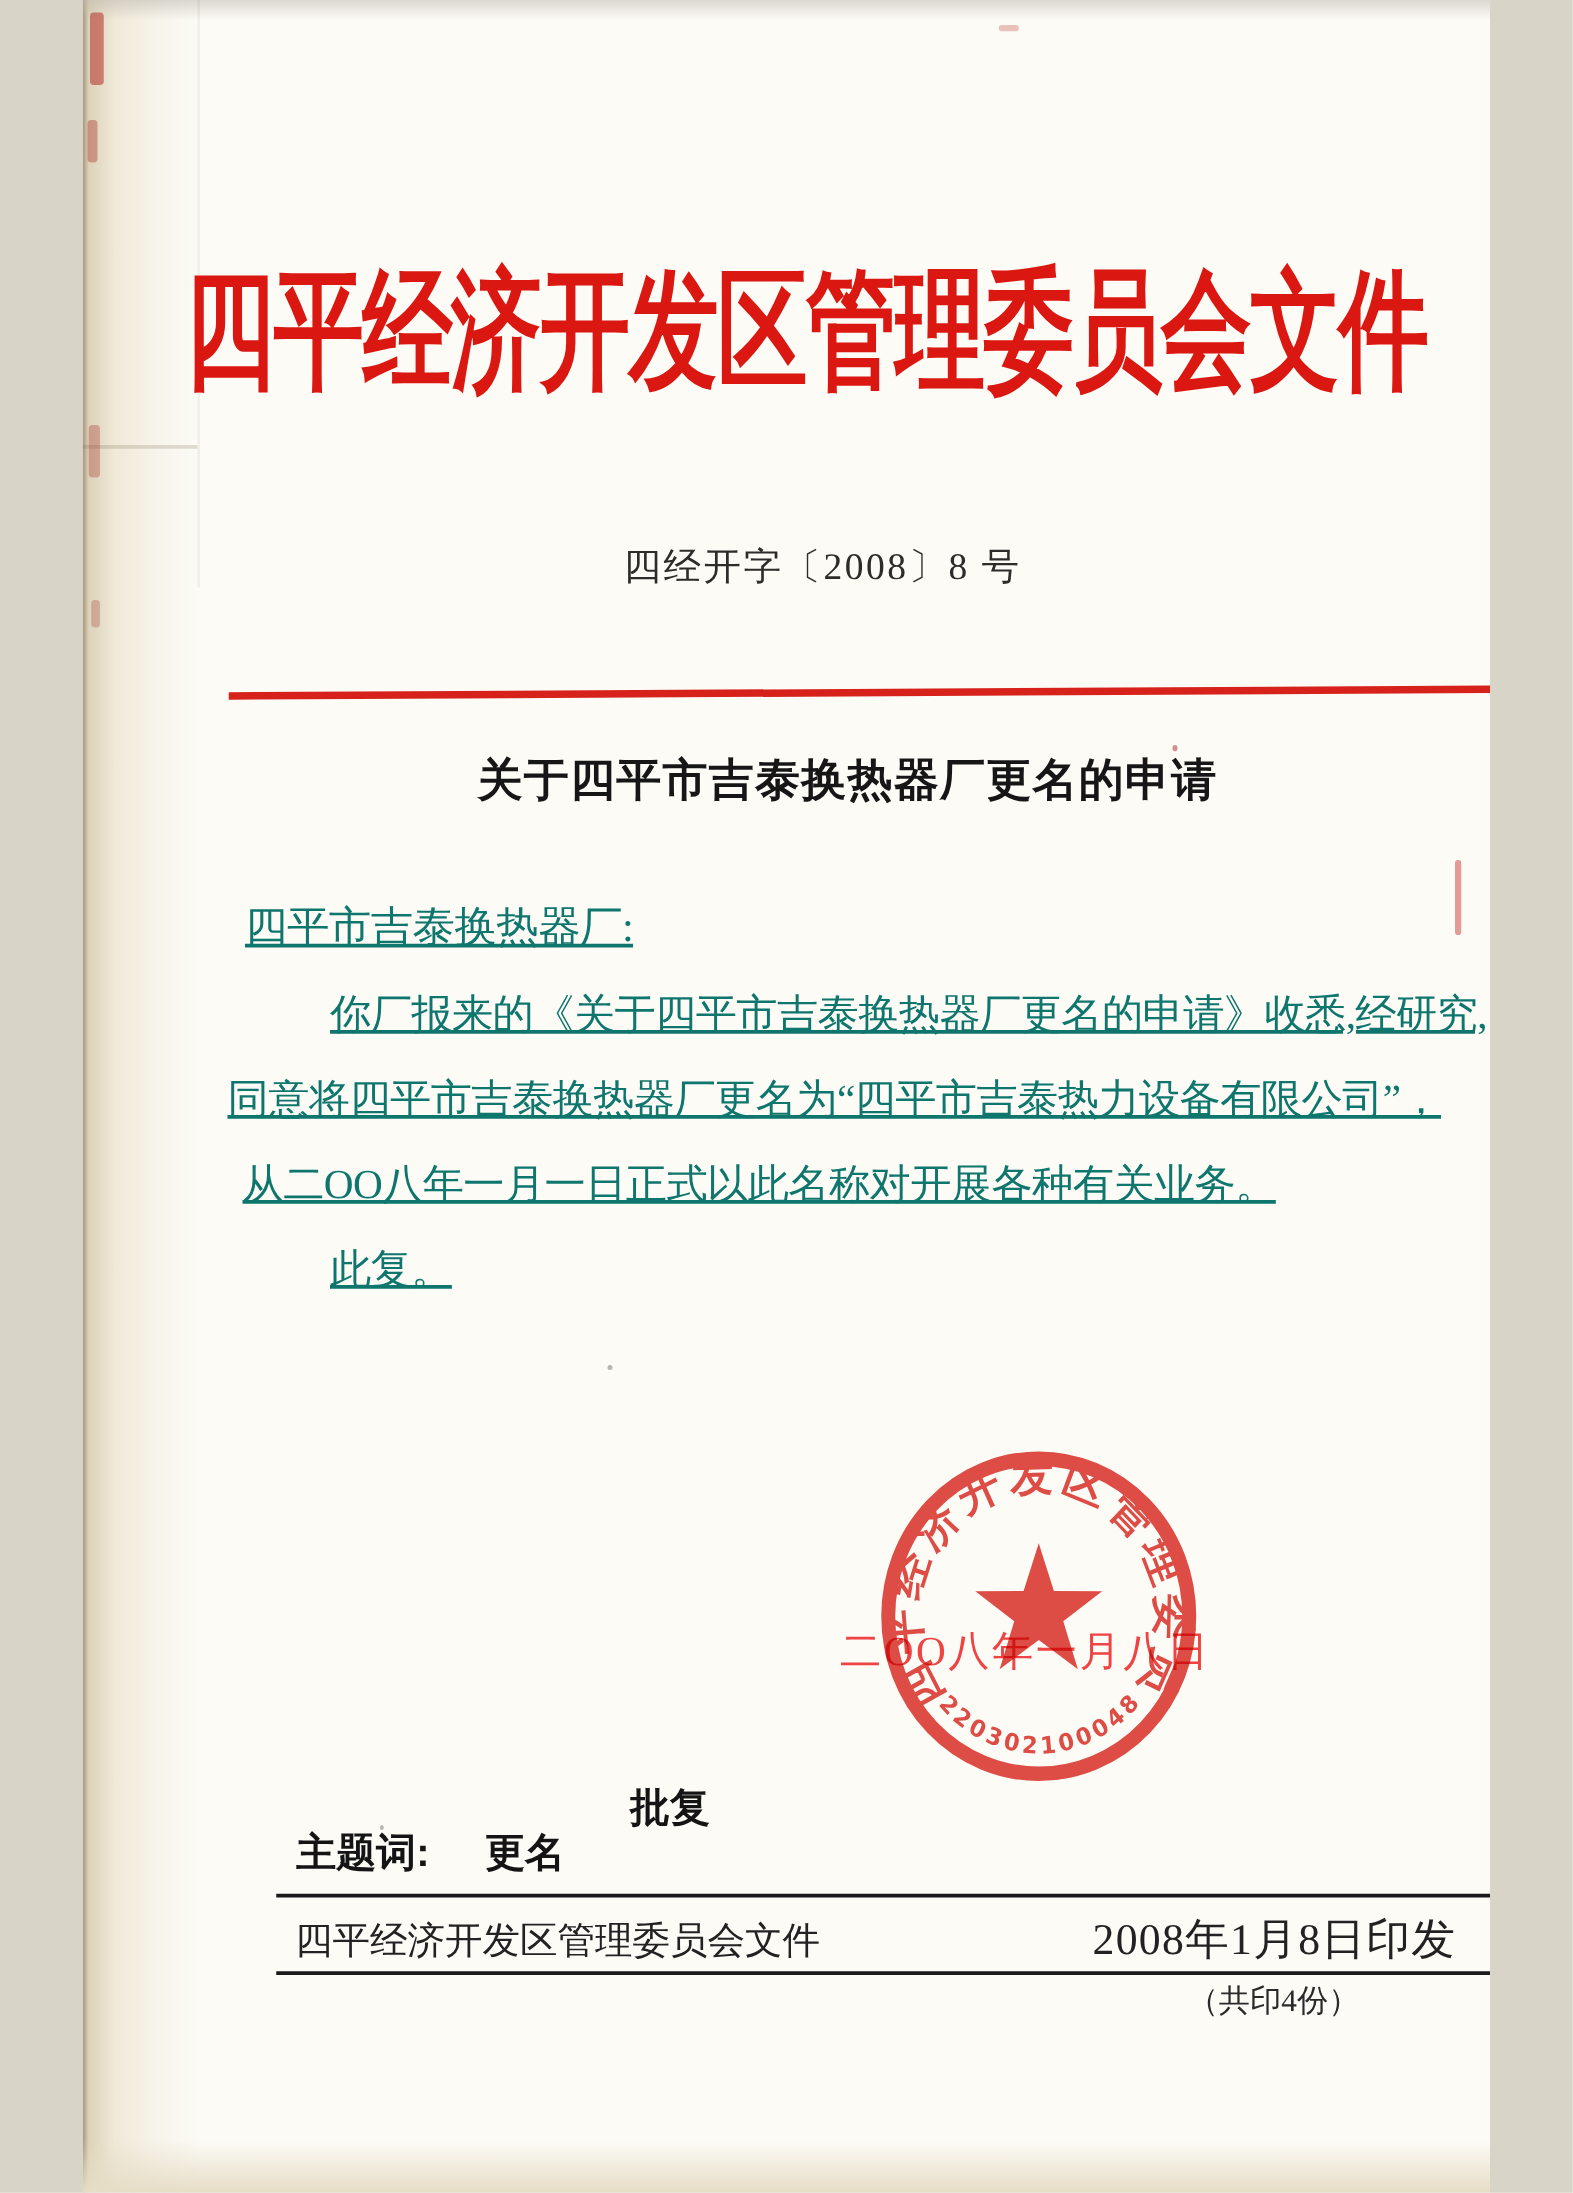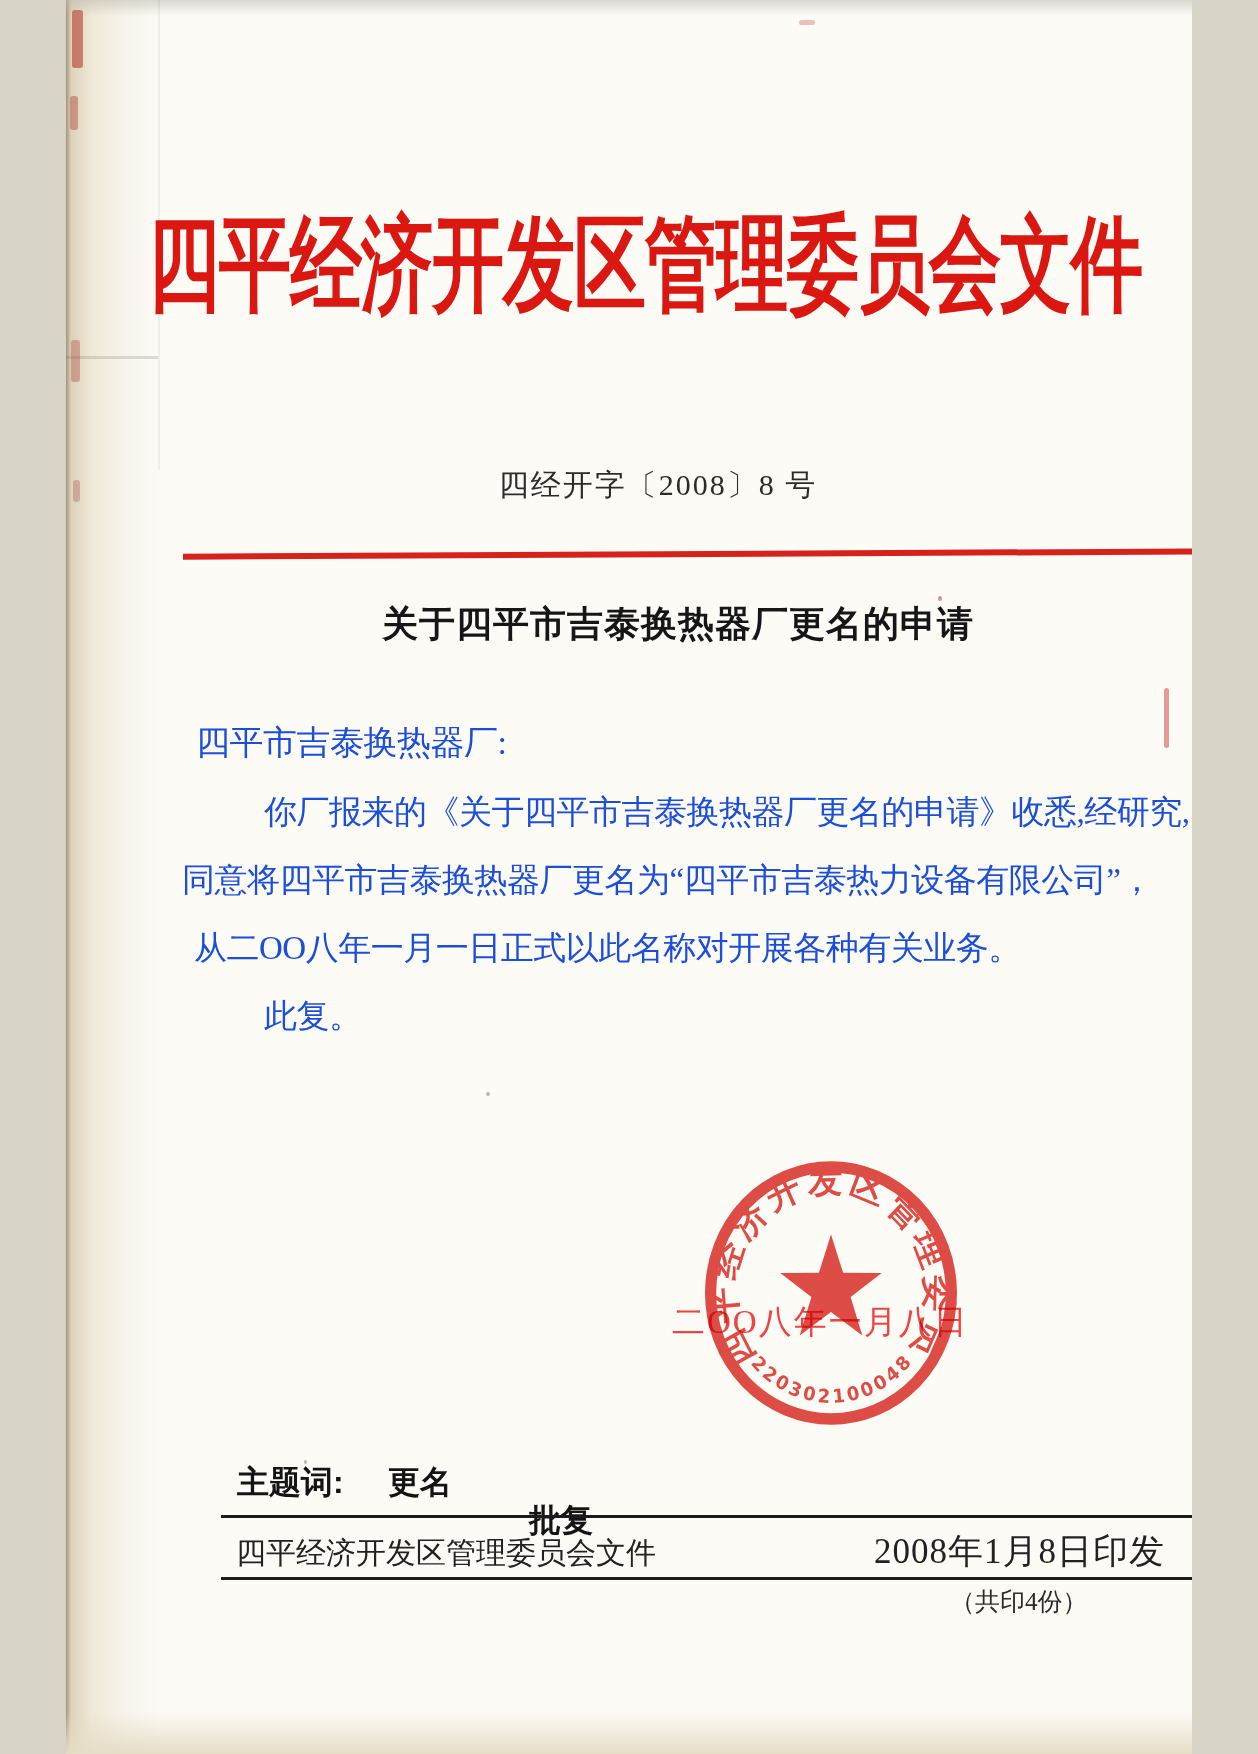--- a/index.html
+++ b/index.html
@@ -18,25 +18,25 @@
   .edge-right{left:1248px;top:0;width:10px;height:1754px;background:linear-gradient(270deg,rgba(190,180,155,.5),rgba(190,180,155,0));}
   .crease-v{left:92px;top:0;width:2px;height:470px;background:rgba(90,80,60,.07);}
   .fold-left{left:0;top:356px;width:92px;height:3px;background:rgba(120,108,84,.22);}
   .mark{border-radius:3px;}
   
   .header-title{
     left:0;top:213px;width:1158px;text-align:center;
     font-weight:700;font-size:72px;letter-spacing:-1px;color:#da1710;
     transform:scaleY(1.45);transform-origin:top center;
   }
-  .doc-number{left:0;top:470px;width:1184px;text-align:center;font-size:30px;color:#2e2c2a;letter-spacing:2px;}
+  .doc-number{left:0;top:439px;width:1184px;text-align:center;font-size:30px;color:#2e2c2a;letter-spacing:2px;}
   .red-rule{left:117px;top:551px;width:1046px;height:6px;background:#d7211b;transform:rotate(-0.3deg);}
   .doc-title{left:0;top:606px;width:1224px;text-align:center;font-size:36px;font-weight:700;
     font-family:"Liberation Sans","DejaVu Sans",sans-serif;color:#161616;letter-spacing:1px;}
-  .body-line{font-size:33px;letter-spacing:-0.5px;color:#1d4ed8;}
+  .body-line{font-size:33px;letter-spacing:-0.5px;color:#0f766e;text-decoration:underline;}
   .salutation{left:130px;top:726px;font-size:34px;}
   .date-line{left:606px;top:1306px;font-size:33px;letter-spacing:2px;color:#ef4444;z-index:1;}
   .seal{left:636px;top:1158px;width:258px;height:270px;z-index:2;mix-blend-mode:multiply;opacity:.88;}
   
   .subject{font-family:"Liberation Sans","DejaVu Sans",sans-serif;font-weight:700;font-size:32px;color:#141414;}
   .black-rule{left:155px;width:977px;height:3px;background:#1b1b1b;}
   .office{left:170px;top:1538px;font-size:30px;color:#222;}
   .print-date{left:808px;top:1534px;font-size:35px;color:#222;letter-spacing:1px;}
   .copies{left:884px;top:1589px;font-size:25px;color:#2a2a2a;}
   .speck{position:absolute;background:rgba(60,55,45,.35);border-radius:50%;}
@@ -85,21 +85,21 @@
     <text font-size="40" font-weight="700" letter-spacing="5.5" fill="#dc352e" font-family="'Liberation Serif','DejaVu Serif',serif">
       <textPath href="#sealArcTop">四平经济开发区管理委员会</textPath>
     </text>
     <text font-size="21" font-weight="700" letter-spacing="3.5" fill="#dc352e" font-family="'DejaVu Sans','Liberation Sans',sans-serif">
       <textPath href="#sealArcBottom">2203021000483</textPath>
     </text>
   </svg>
 
   <div class="abs subject" style="left:171px;top:1466px;">主题词:</div>
   <div class="abs subject" style="left:322px;top:1466px;">更名</div>
-  <div class="abs subject" style="left:438px;top:1504px;margin-left:25px;">批复</div>
+  <div class="abs subject" style="left:438px;top:1430px;">批复</div>
 
   <div class="abs black-rule" style="top:1515px;"></div>
   <div class="abs office">四平经济开发区管理委员会文件</div>
   <div class="abs print-date">2008年1月8日印发</div>
   <div class="abs black-rule" style="top:1577px;"></div>
   <div class="abs copies">（共印4份）</div>
 
 </div>
 
 </body></html>

